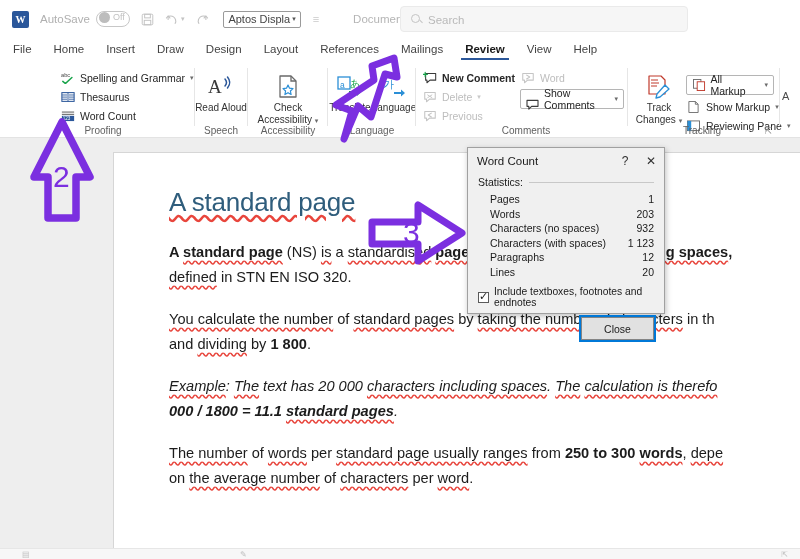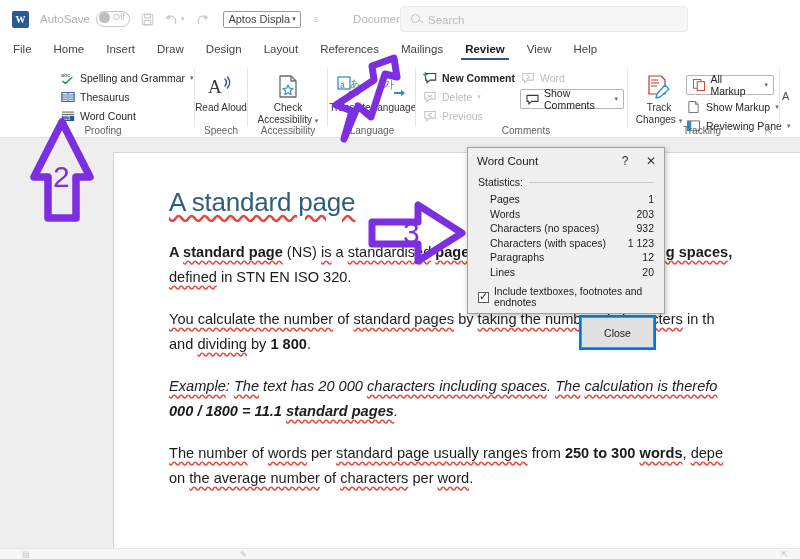--- a/index.html
+++ b/index.html
@@ -195,21 +195,21 @@
   .cbox {
     width: 11px; height: 11px; border: 1px solid #5a5a5a; background: #fff;
     position: relative; flex: none;
   }
   .cbox::after {
     content: "✓"; position: absolute; left: 0px; top: -3px;
     font-size: 11px; color: #1a1a1a; line-height: 13px;
   }
   .wc-footer { display: flex; justify-content: flex-end; padding: 9px 10px 0 10px; }
   .btn-close {
-    width: 73px; height: 31px; background: #e1e1e1;
+    width: 73px; height: 23px; background: #e1e1e1;
     border: 1px solid #848484; outline: 2px solid #0078D7; outline-offset: 0px;
     font-size: 10.5px; color: #1a1a1a;
     display: flex; align-items: center; justify-content: center;
   }
 
   
   .overlay {
     position: absolute; left: 0; top: 0; width: 800px; height: 559px;
     pointer-events: none;
   }
@@ -430,21 +430,21 @@
           <span class="mini-ico">
             <svg width="14" height="13" viewBox="0 0 16 14">
               <path d="M2 2.5 H14 V10 H7.5 L4 13 V10 H2 Z" fill="none" stroke="#c5c5c5" stroke-width="1.2" stroke-linejoin="round"></path>
               <path d="M6 4 L10 6.5 L6 9" fill="none" stroke="#c5c5c5" stroke-width="1.2" stroke-linejoin="round"></path>
             </svg>
           </span>
           <span>Word</span>
         </div>
       </div>
       <div class="combo" style="position:absolute; left:104px; top:27px; width:104px;">
-        <span style="display:flex; align-items:center; gap:5px;">
+        <span style="display:flex; align-items:flex-end; gap:5px;">
           <span class="mini-ico">
             <svg width="13" height="11" viewBox="0 0 14 12">
               <path d="M1 1.5 H13 V8 H6 L3 11 V8 H1 Z" fill="none" stroke="#3a3a3a" stroke-width="1.2" stroke-linejoin="round"></path>
             </svg>
           </span>
           <span>Show Comments</span>
         </span>
         <span class="cr">▾</span>
       </div>
       <div class="grp-label" style="left:40px; width:140px;">Comments</div>

